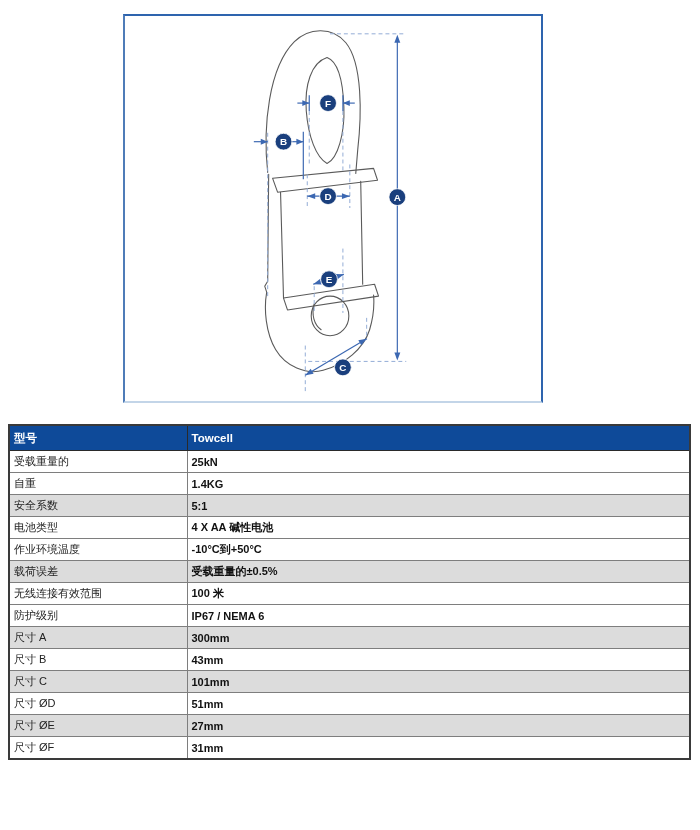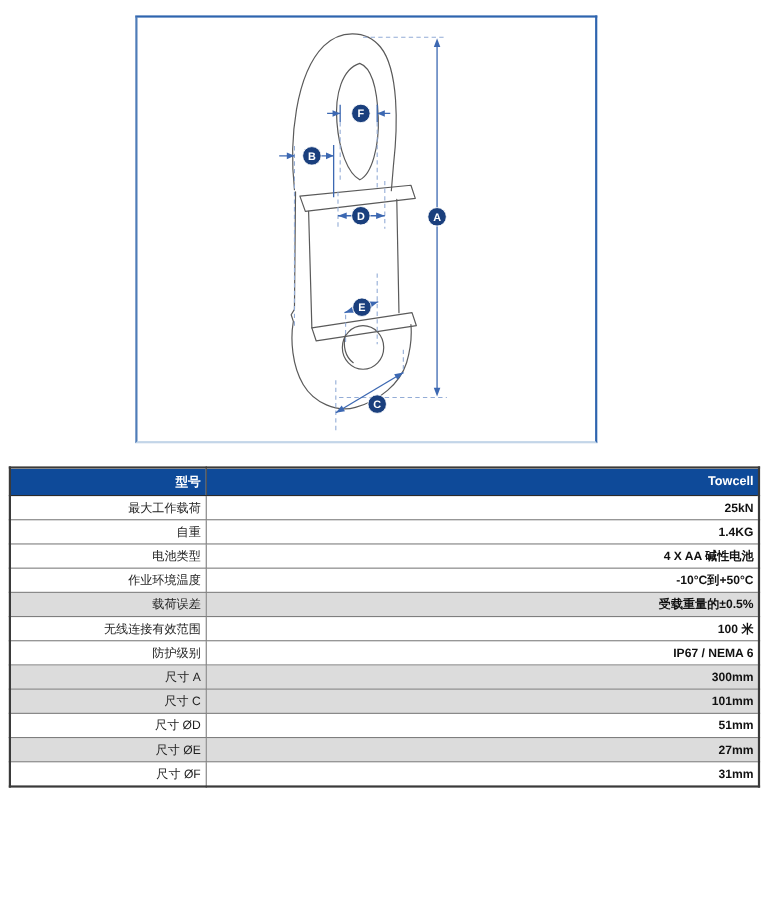--- a/index.html
+++ b/index.html
@@ -22,21 +22,21 @@
   .arrow{fill:var(--dim);stroke:none;}
   .badge{fill:var(--badge);stroke:#ffffff;stroke-width:0.8;}
   .badge-text{fill:#ffffff;font-size:10px;font-weight:bold;text-anchor:middle;
     font-family:"Liberation Sans","DejaVu Sans",sans-serif;}
   table.spec{
     position:absolute;left:8px;top:424px;width:683px;
     border-collapse:collapse;table-layout:fixed;
     font-size:11px;color:#1a1a1a;border:2px solid var(--outer);
   }
   table.spec th,table.spec td{
-    border:1px solid var(--grid);text-align:right;vertical-align:middle;
+    border:1px solid var(--grid);text-align:left;vertical-align:middle;
     padding:0 4px;height:21px;overflow:hidden;white-space:nowrap;
   }
   table.spec thead th{
     background:var(--header-bg);color:#ffffff;font-weight:bold;
     font-size:11.5px;height:24px;border-color:#2a2a2a;
   }
   .col-label{width:178px;}
   td.label-cell{font-weight:normal;color:#222;}
   td.value-cell{font-weight:bold;color:#111;}
   tr.shaded td{background:var(--row-alt);}
@@ -141,27 +141,31 @@
       <col>
     </colgroup>
   <thead>
     <tr>
       <th>型号</th>
       <th>Towcell</th>
     </tr>
   </thead>
   <tbody>
       <tr>
-        <td class="label-cell">最大工作载荷</td>
+        <td class="label-cell">受载重量的</td>
         <td class="value-cell">25kN</td>
       </tr>
       <tr>
         <td class="label-cell">自重</td>
         <td class="value-cell">1.4KG</td>
       </tr>
+      <tr class="shaded">
+        <td class="label-cell">安全系数</td>
+        <td class="value-cell">5:1</td>
+      </tr>
       <tr>
         <td class="label-cell">电池类型</td>
         <td class="value-cell">4 X AA 碱性电池</td>
       </tr>
       <tr>
         <td class="label-cell">作业环境温度</td>
         <td class="value-cell">-10°C到+50°C</td>
       </tr>
       <tr class="shaded">
         <td class="label-cell">载荷误差</td>
@@ -172,20 +176,24 @@
         <td class="value-cell">100 米</td>
       </tr>
       <tr>
         <td class="label-cell">防护级别</td>
         <td class="value-cell">IP67 / NEMA 6</td>
       </tr>
       <tr class="shaded">
         <td class="label-cell">尺寸 A</td>
         <td class="value-cell">300mm</td>
       </tr>
+      <tr>
+        <td class="label-cell">尺寸 B</td>
+        <td class="value-cell">43mm</td>
+      </tr>
       <tr class="shaded">
         <td class="label-cell">尺寸 C</td>
         <td class="value-cell">101mm</td>
       </tr>
       <tr>
         <td class="label-cell">尺寸 ØD</td>
         <td class="value-cell">51mm</td>
       </tr>
       <tr class="shaded">
         <td class="label-cell">尺寸 ØE</td>

